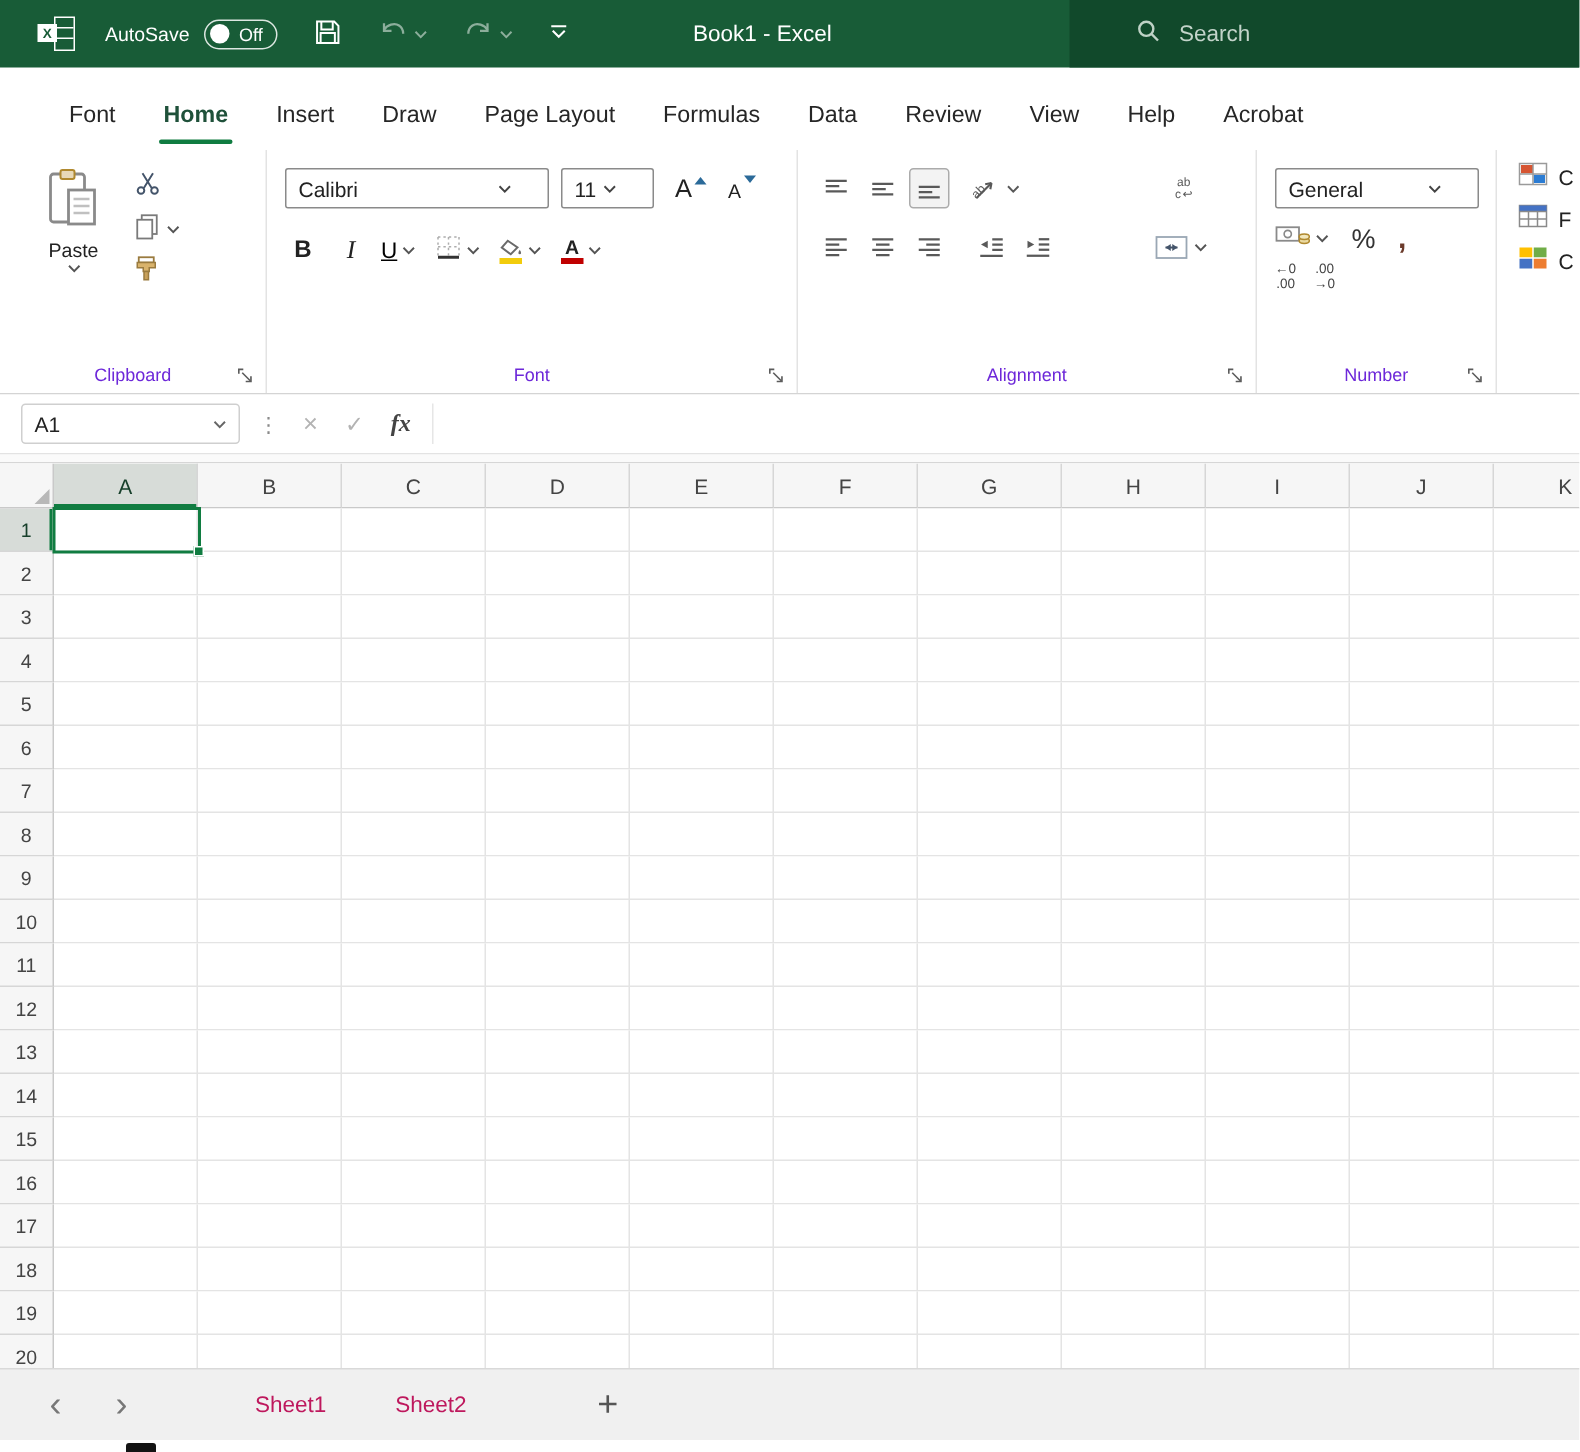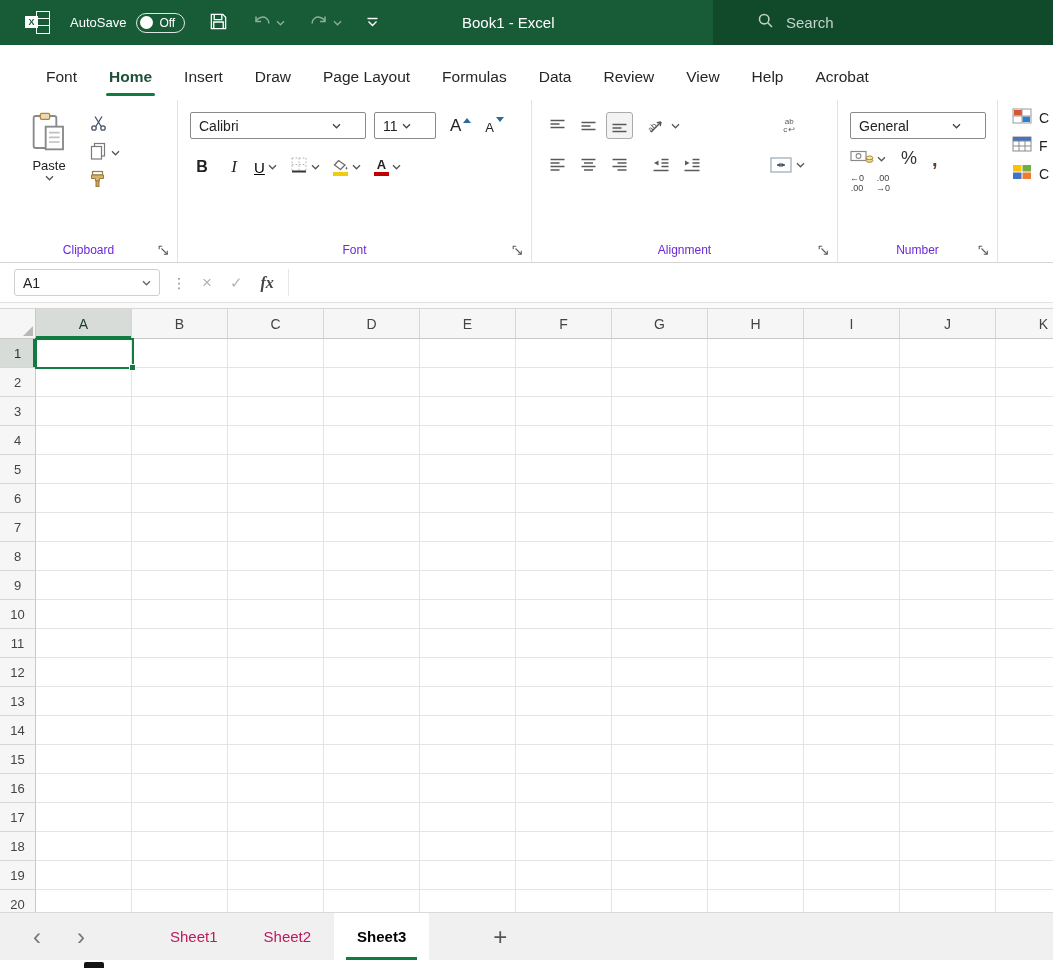--- a/index.html
+++ b/index.html
@@ -915,21 +915,20 @@
       <div class="handle"></div>
     </div>
   </div>
 
   <div class="sheetbar">
     <span class="nav-arrow nav-prev">‹</span>
     <span class="nav-arrow nav-next">›</span>
     <div class="sheet-tabs">
       <div class="sheet-tab">Sheet1</div>
       <div class="sheet-tab">Sheet2</div>
-      <div class="sheet-tab active">Sheet3</div>
     </div>
     <span class="add-sheet">+</span>
   </div>
 
   <div class="statusbar">
     <div class="taskbar-fragment"></div>
   </div>
 
 </div>
 

